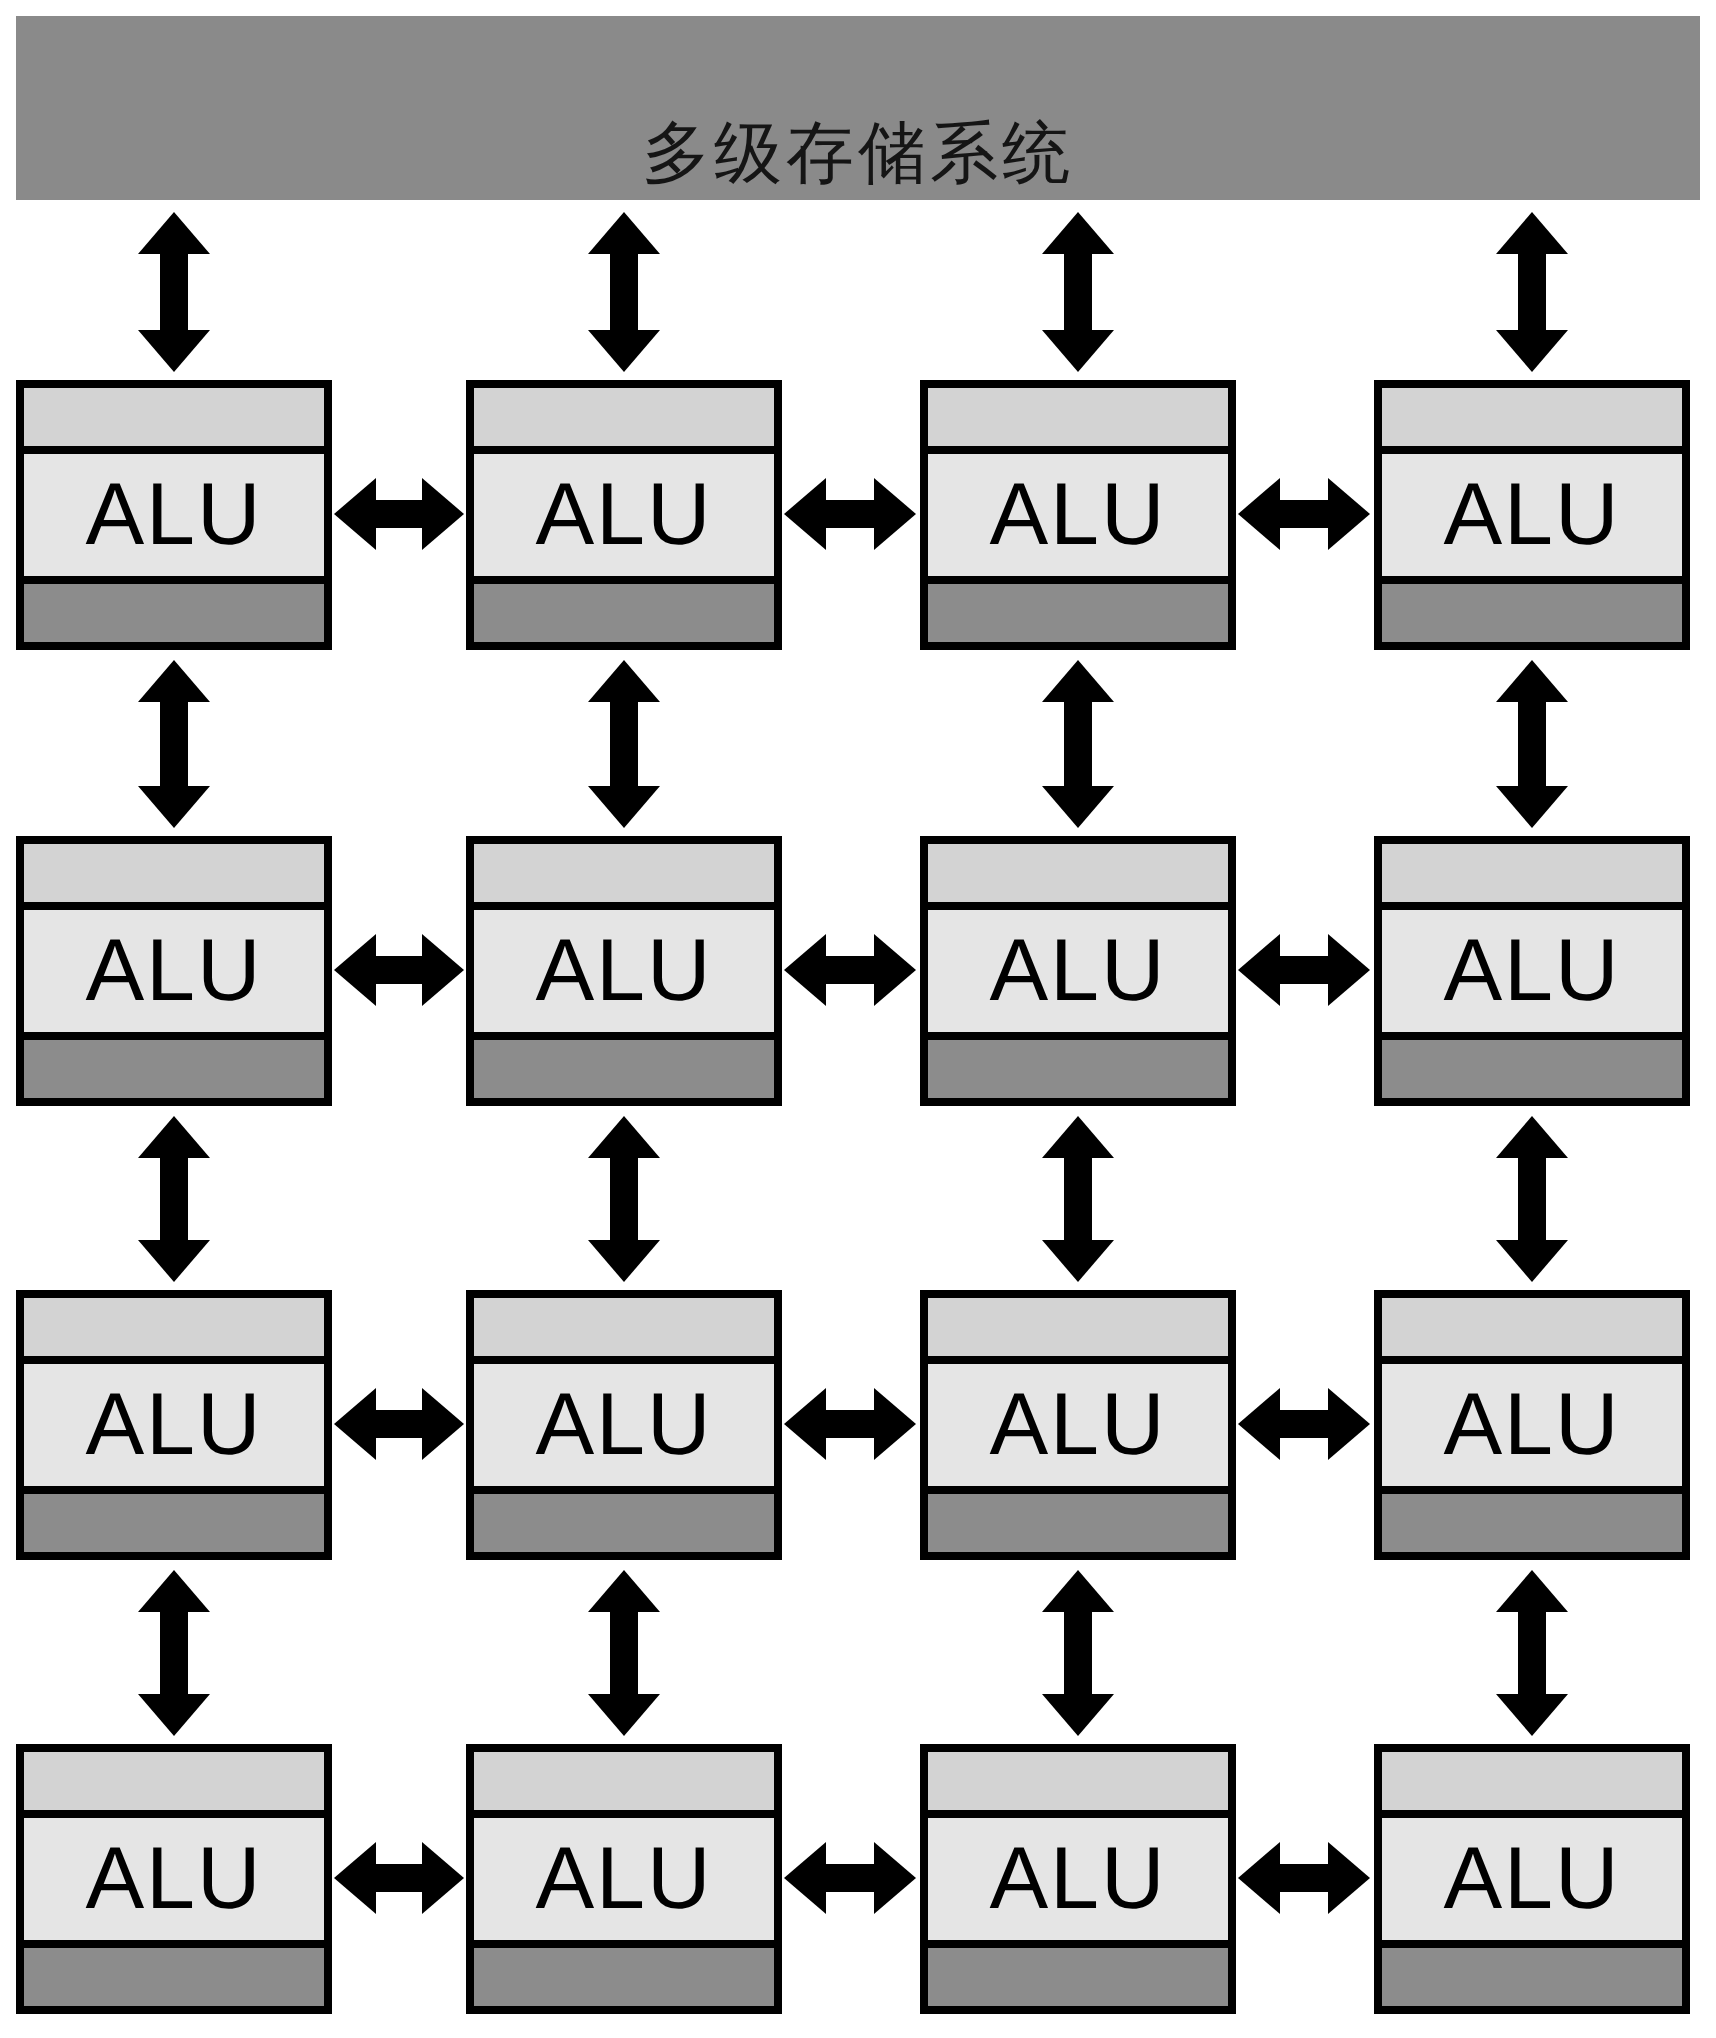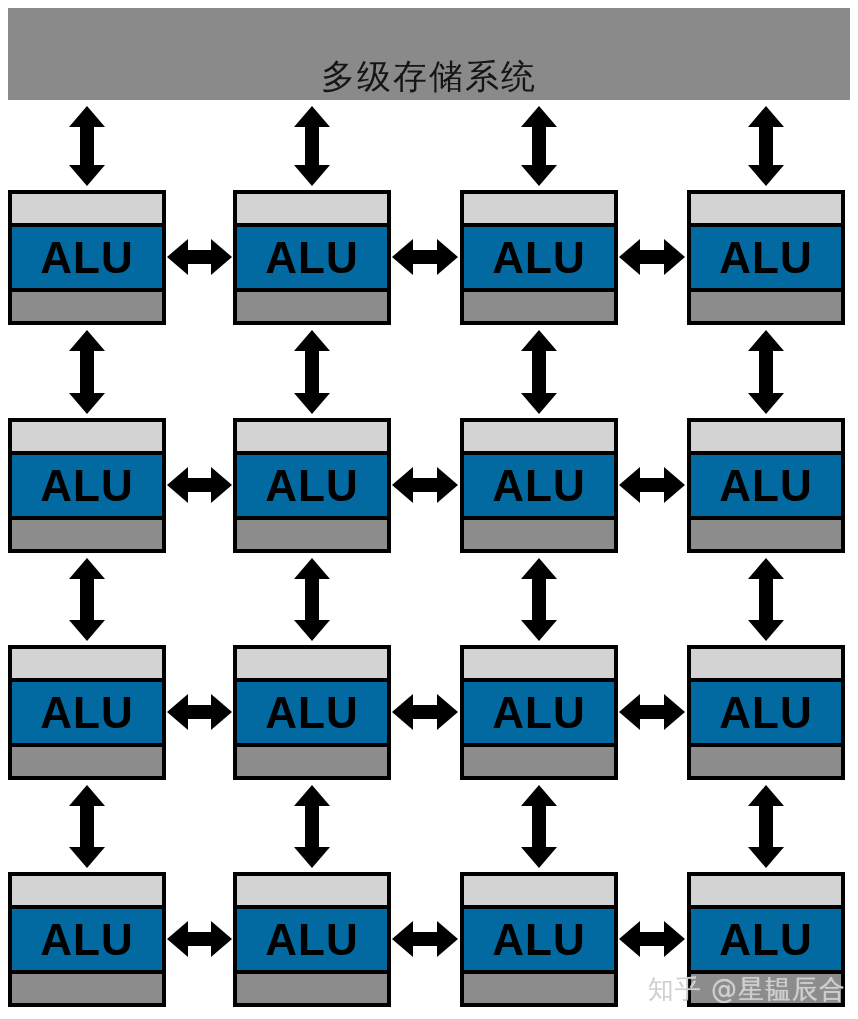--- a/index.html
+++ b/index.html
@@ -38,25 +38,25 @@
   }
   .band-top {
     height: 33px;
     background: var(--cell-top-band);
     border-bottom: 4px solid var(--border);
   }
   .band-mid {
     flex: 1;
     display: flex; align-items: center; justify-content: center;
     font-family: "Liberation Sans", sans-serif;
-    font-weight: 700;
+    font-weight: 400;
     font-size: 44px;
     color: #000;
     letter-spacing: 1px;
-    background: #0369a1;
+    background: #e5e5e5;
   }
   .band-bottom {
     height: 33px;
     background: var(--cell-bottom-band);
     border-top: 4px solid var(--border);
   }
   
   .arrow-v { position: absolute; width: 36px; }
   .arrow-v::before {
     content: ""; position: absolute; top: 0; left: 0;
@@ -280,15 +280,14 @@
   <div class="arrow-h" style="left:167px; top:921px; width:65px;">
       <i class="shaft"></i>
     </div>
   <div class="arrow-h" style="left:392px; top:921px; width:66px;">
       <i class="shaft"></i>
     </div>
   <div class="arrow-h" style="left:619px; top:921px; width:66px;">
       <i class="shaft"></i>
     </div>
 
-  <div class="watermark">知乎 @星韫辰合</div>
 
 </div>
 
 </body></html>

